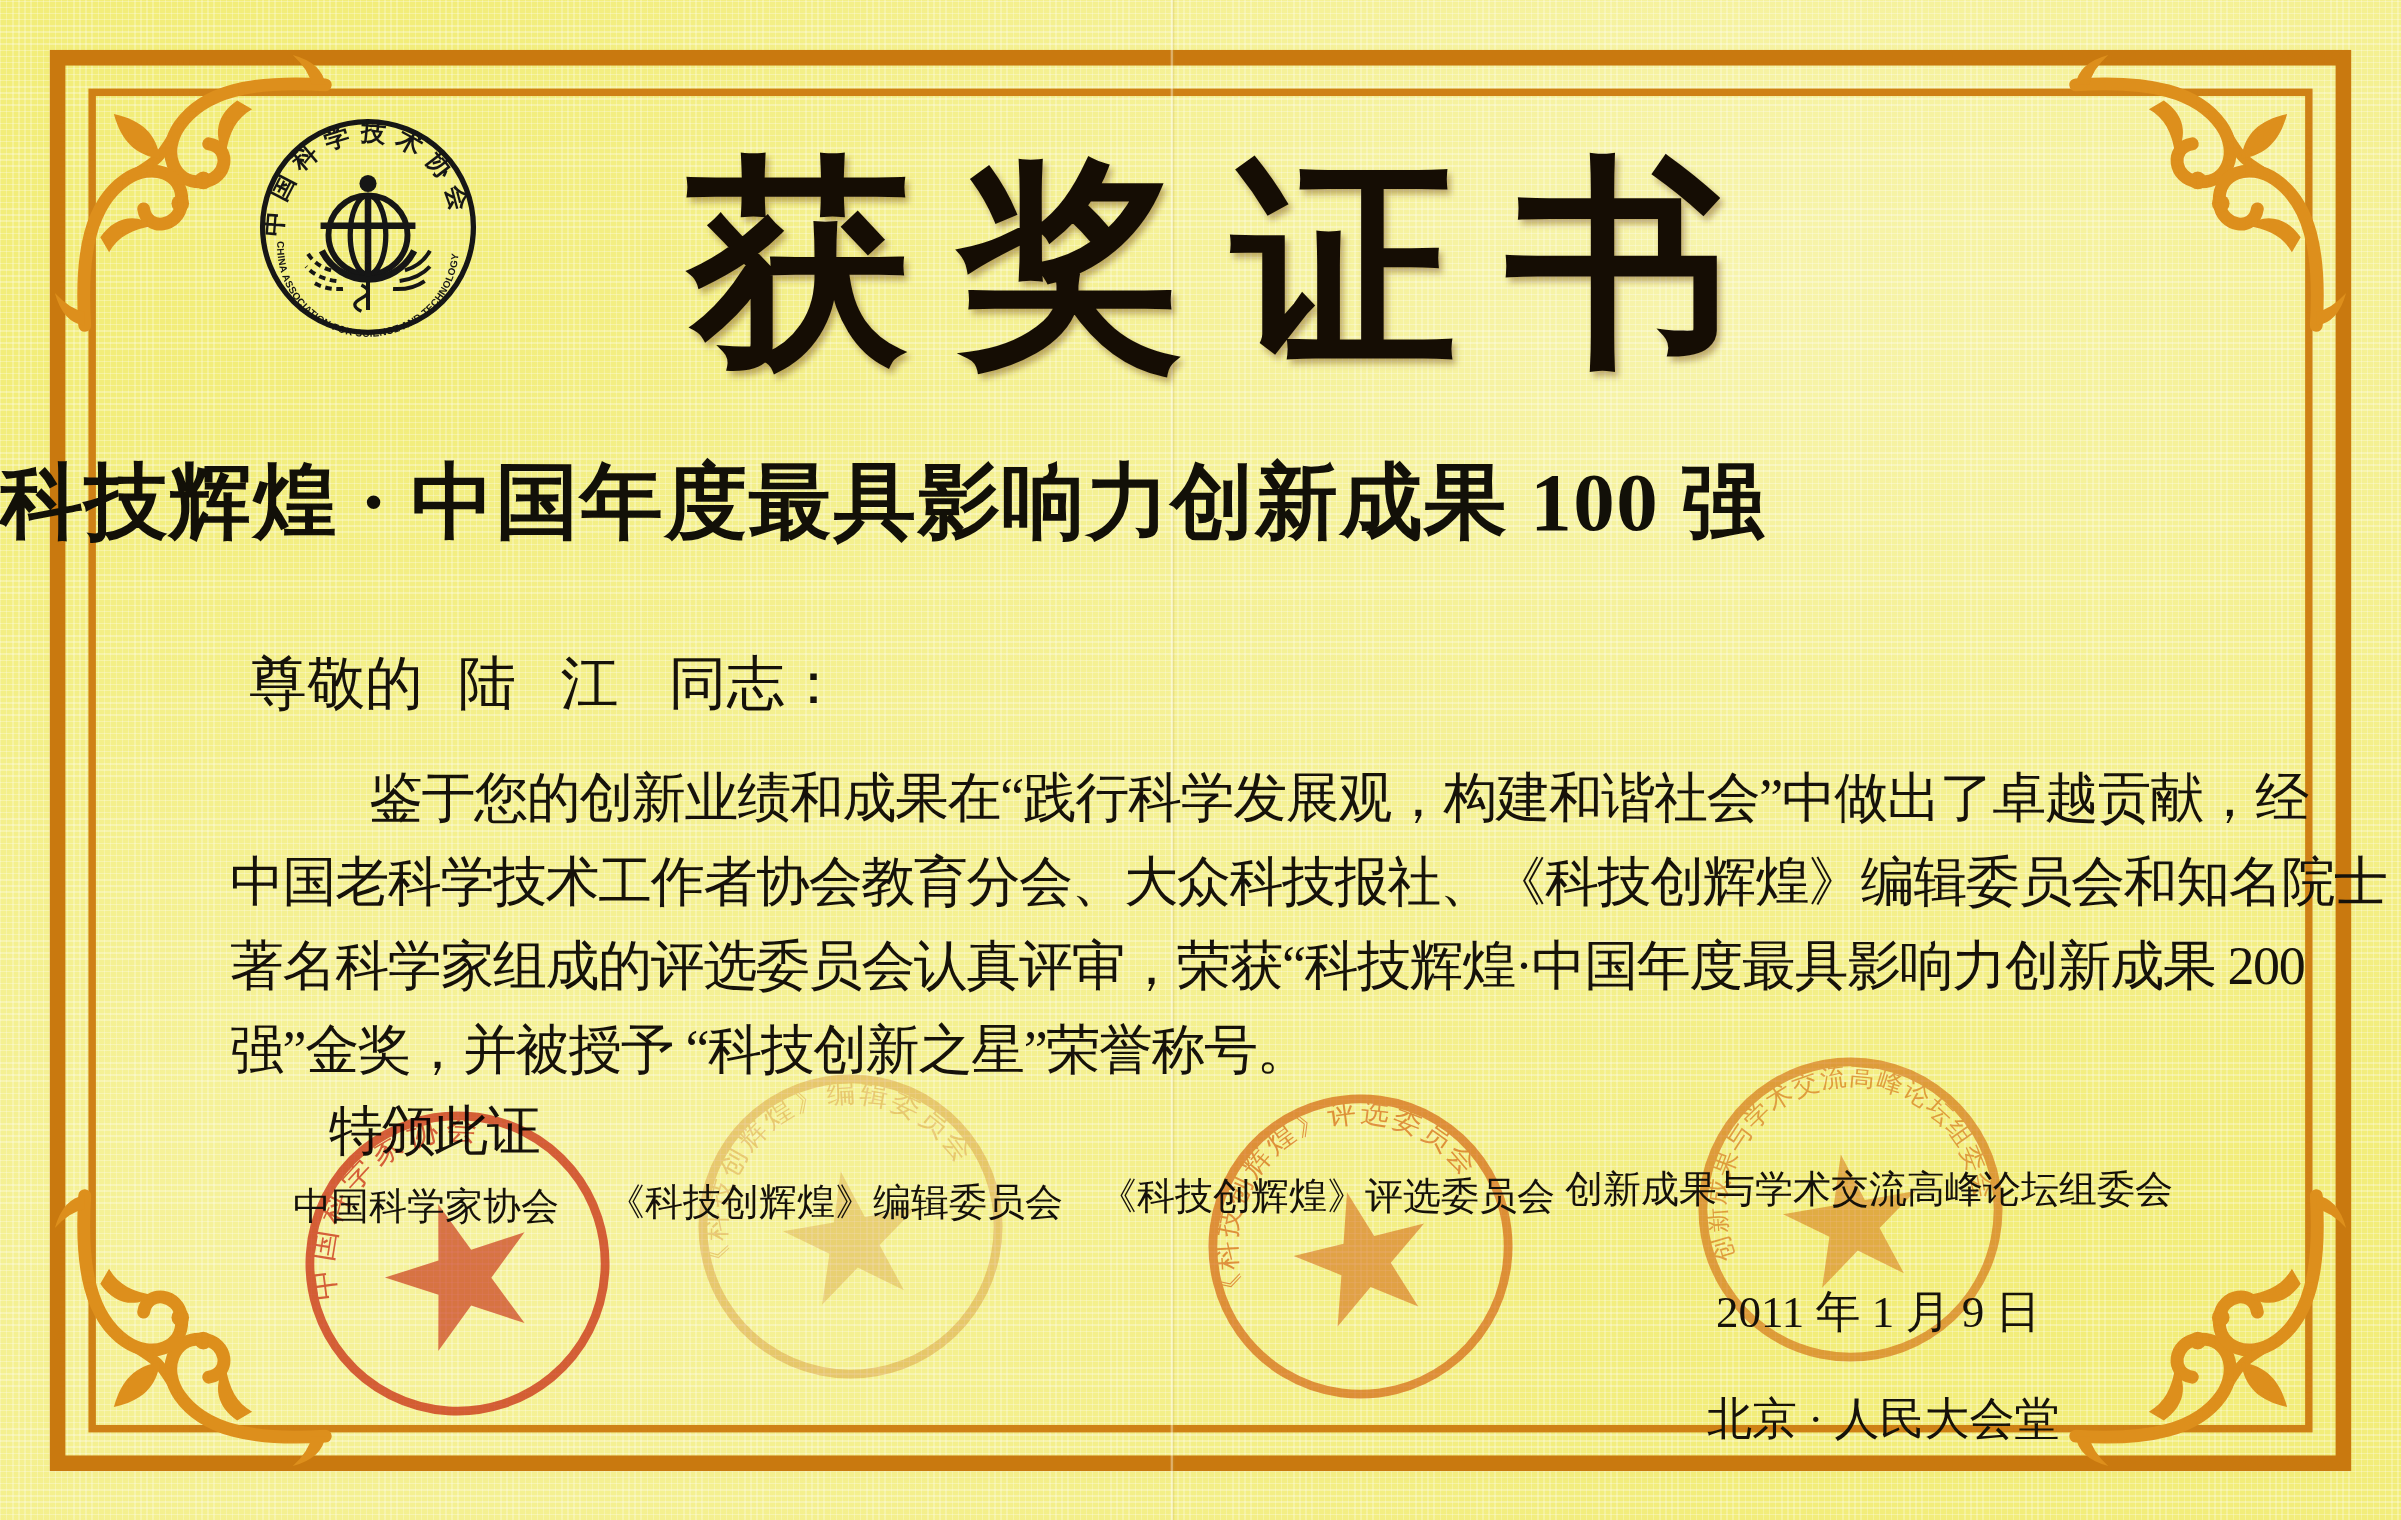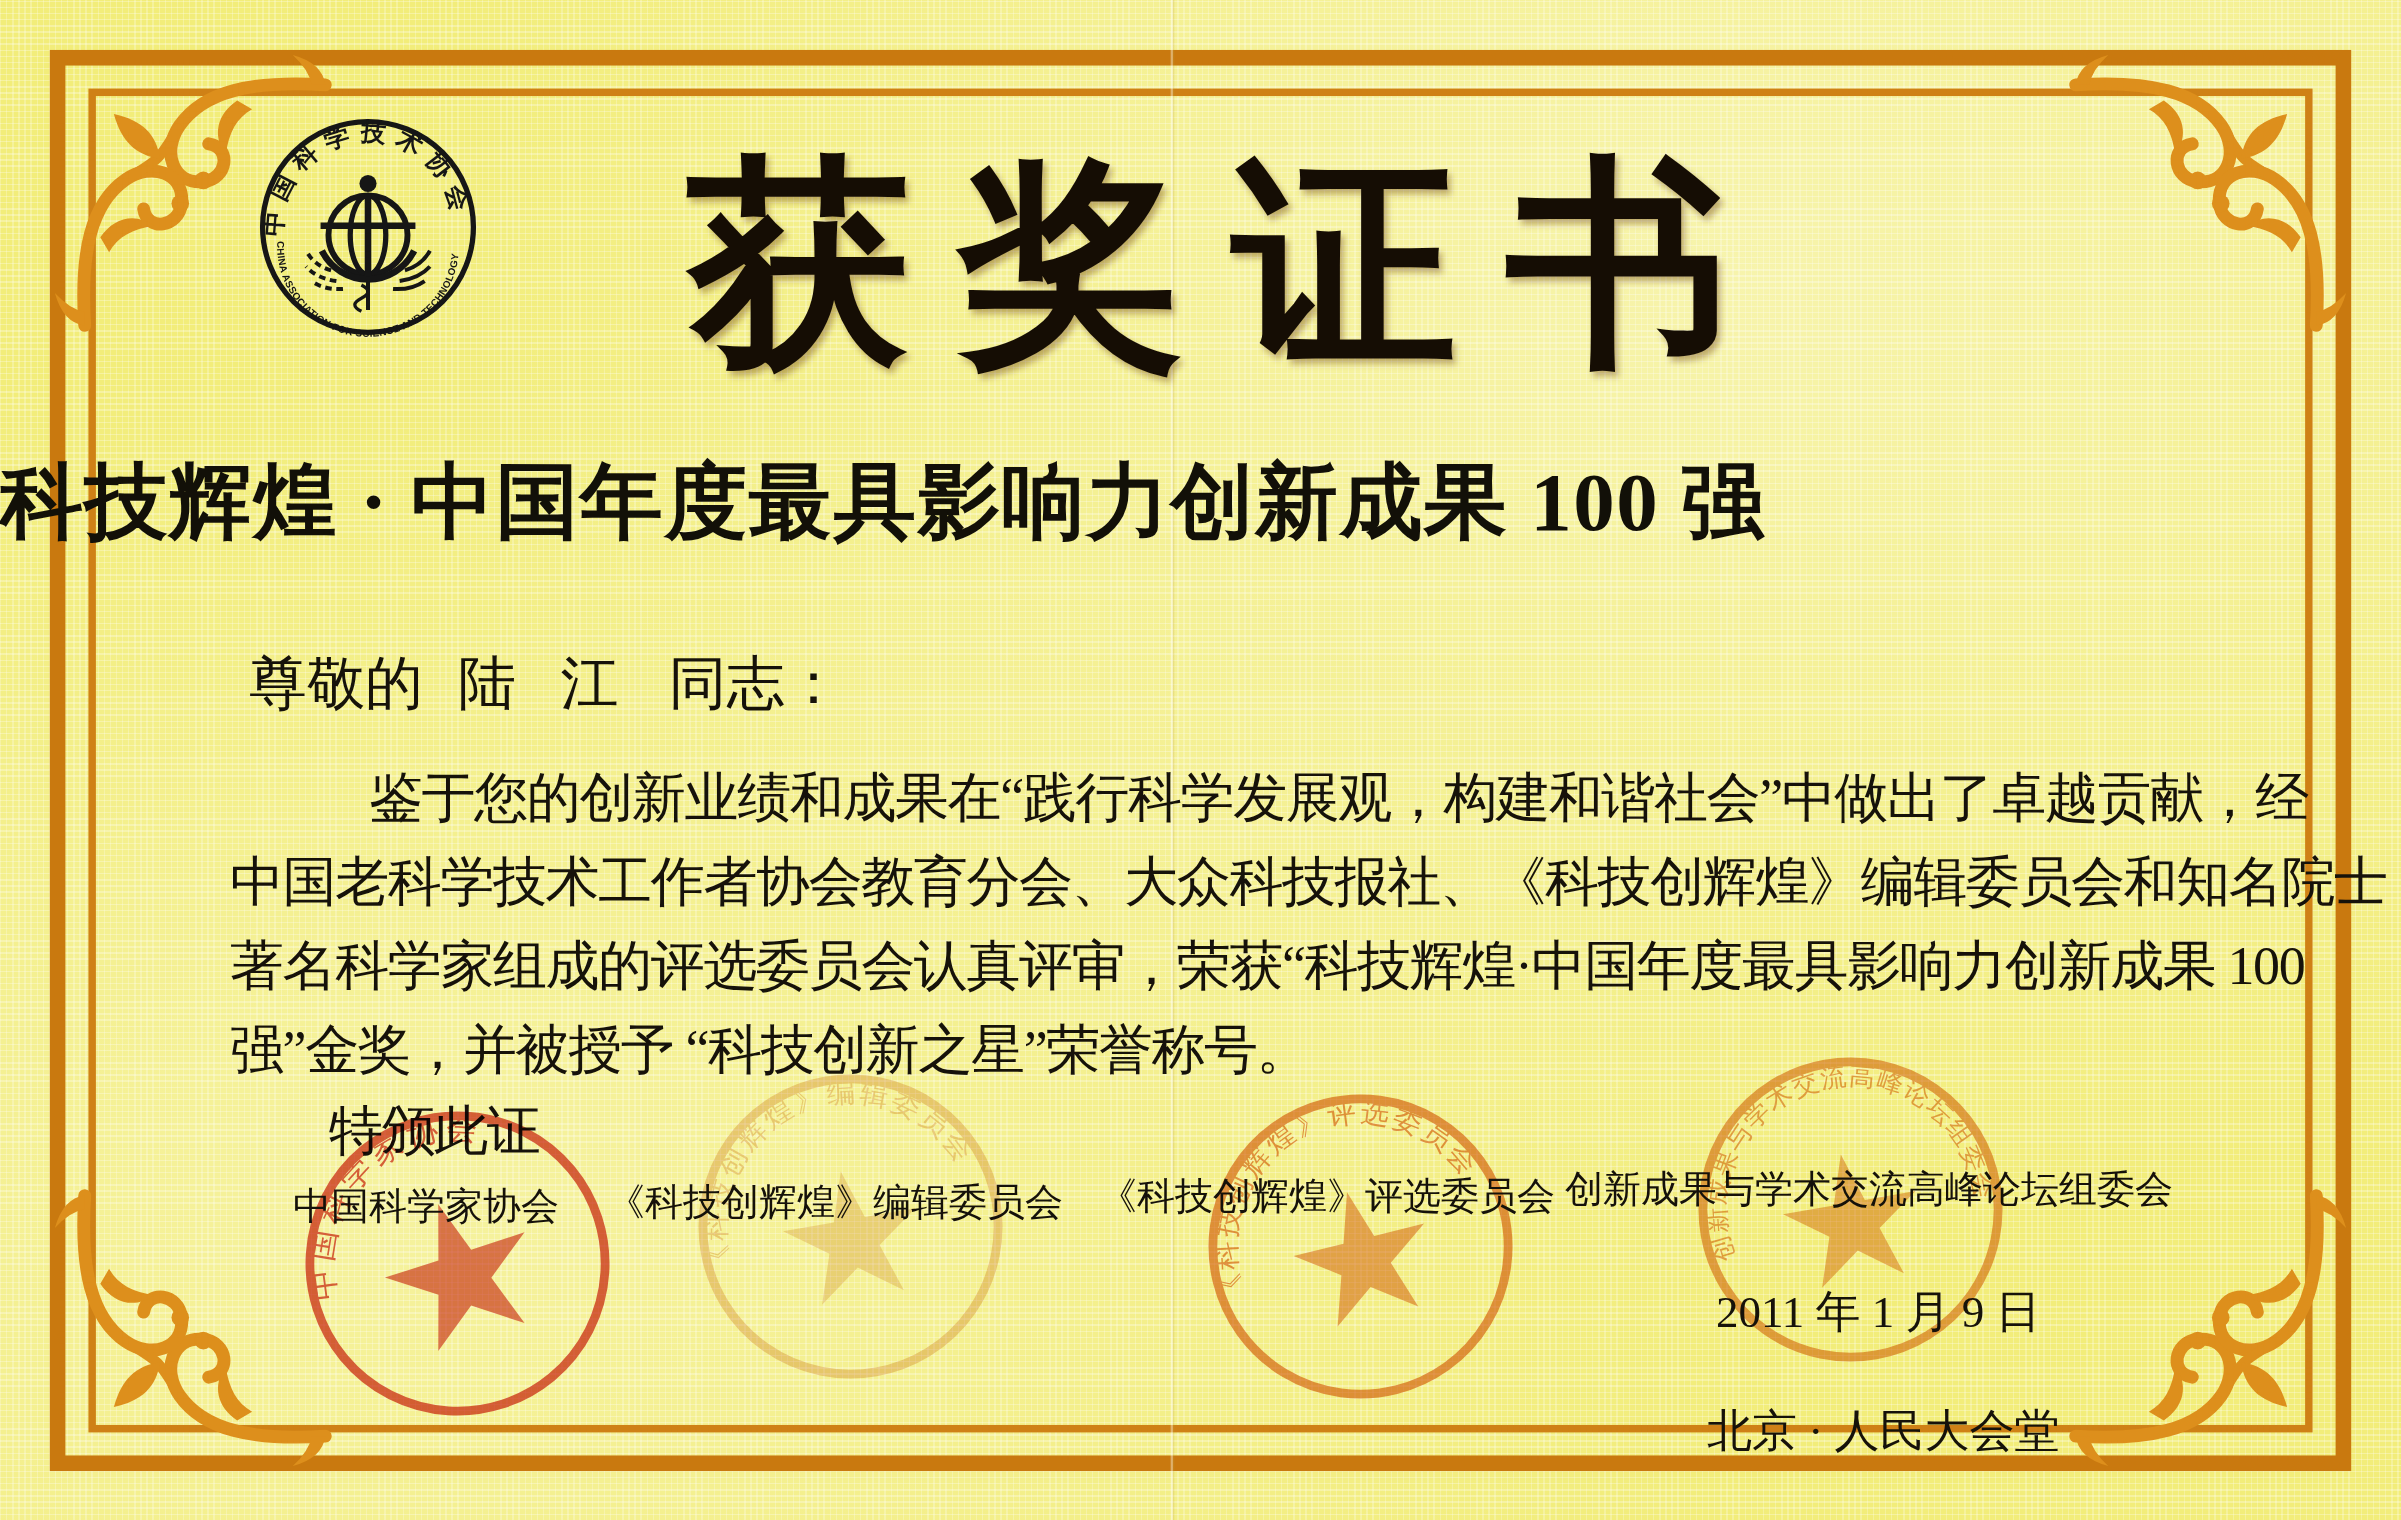--- a/index.html
+++ b/index.html
@@ -35,21 +35,21 @@
   .org1{left:426px;top:1181px;}
   .org2{left:835px;top:1177px;}
   .org3{left:1327px;top:1171px;}
   .org4{left:1869px;top:1164px;}
   .stamp{position:absolute;z-index:3;mix-blend-mode:multiply;}
   .stamp1{left:295px;top:1101px;opacity:.82;}
   .stamp2{left:688px;top:1064px;opacity:.45;}
   .stamp3{left:1198px;top:1084px;opacity:.75;}
   .stamp4{left:1688px;top:1047px;opacity:.70;}
   .date-line{position:absolute;left:1716px;top:1282px;font-size:45px;white-space:nowrap;z-index:4;color:#16120a;}
-  .venue-line{position:absolute;left:1707px;top:1389px;font-size:45px;white-space:nowrap;z-index:4;color:#16120a;margin-top:12px;}
+  .venue-line{position:absolute;left:1707px;top:1389px;font-size:45px;white-space:nowrap;z-index:4;color:#16120a;}
 </style>
 </head>
 <body>
 
 <div class="page">
 
   <svg class="frame" viewBox="0 0 3543 2244">
     <defs>
       <g id="cf">
         <path d="M480,125 C370,118 300,135 265,185 C238,224 255,272 300,268 C336,264 342,217 308,212" fill="none" stroke="#dd8f1c" stroke-width="19" stroke-linecap="round"></path>
@@ -101,21 +101,21 @@
   </svg>
 
   <div class="title">获奖证书</div>
 
   <div class="subtitle">科技辉煌 · 中国年度最具影响力创新成果 100 强</div>
 
   <div class="salutation"><span>尊敬的</span><span class="name">陆 江</span><span>同志：</span></div>
 
   <div class="body-line l1">鉴于您的创新业绩和成果在“践行科学发展观，构建和谐社会”中做出了卓越贡献，经</div>
   <div class="body-line l2">中国老科学技术工作者协会教育分会、大众科技报社、《科技创辉煌》编辑委员会和知名院士，</div>
-  <div class="body-line l3">著名科学家组成的评选委员会认真评审，荣获“科技辉煌·中国年度最具影响力创新成果 100</div>
+  <div class="body-line l3">著名科学家组成的评选委员会认真评审，荣获“科技辉煌·中国年度最具影响力创新成果 200</div>
   <div class="body-line l4">强”金奖，并被授予 “科技创新之星”荣誉称号。</div>
   <div class="body-line l5">特颁此证</div>
 
   <svg class="stamp stamp1" width="325" height="325" viewBox="0 0 480 480">
     <defs>
         <path id="sArc1" d="M61,288 A185,185 0 1 1 419,288" fill="none"></path>
       </defs>
     <g transform="rotate(-18 240 240)" stroke="#d4402e" fill="#d4402e">
       <circle cx="240" cy="240" r="218" fill="none" stroke-width="13"></circle>
       <text font-size="46" letter-spacing="8" stroke="none">

